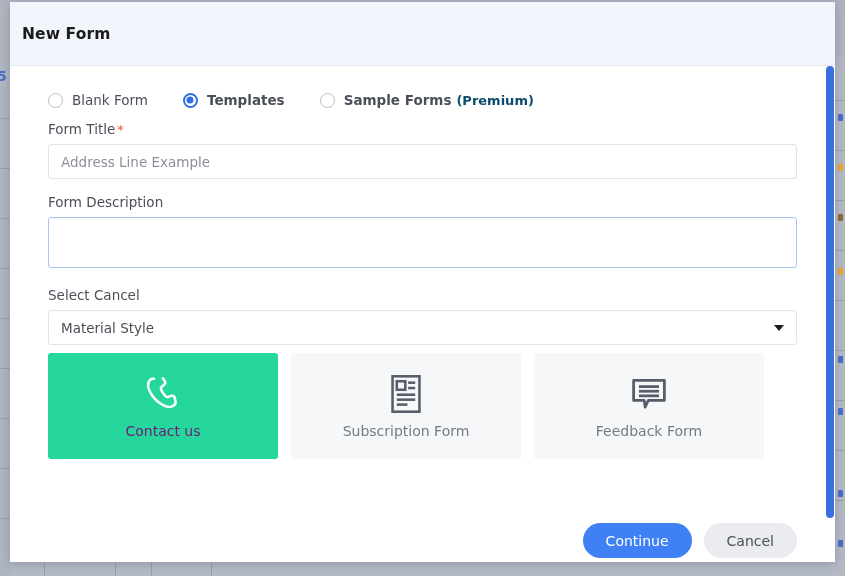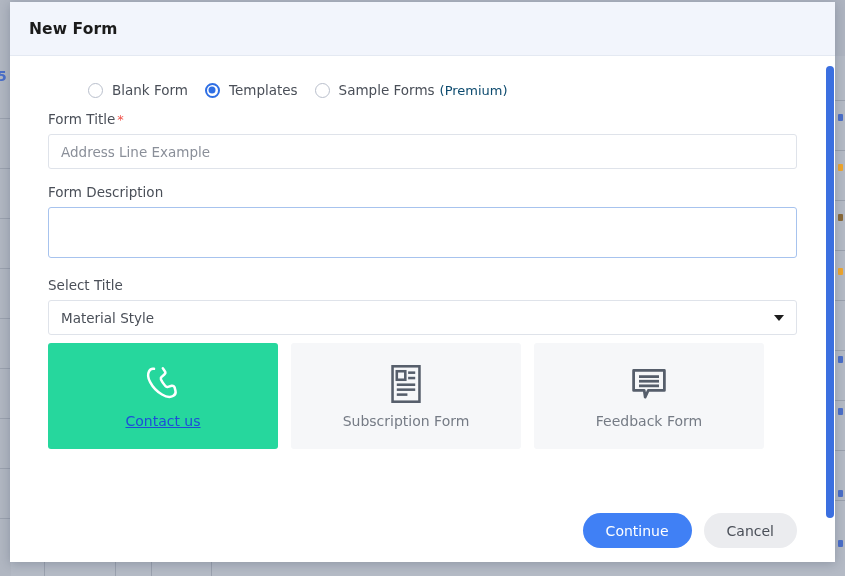--- a/index.html
+++ b/index.html
@@ -55,42 +55,42 @@
   
   #modal {
     position: absolute;
     left: 10px; top: 2px;
     width: 825px; height: 560px;
     background: #ffffff;
     box-shadow: 0 2px 10px rgba(20,30,60,0.22);
     overflow: hidden;
   }
   #modal-header {
-    height: 54px;
+    height: 64px;
     background: #f2f5fc;
     border-bottom: 1px solid #e4e9f2;
     display: flex; align-items: center;
-    padding-left: 19px;
+    padding-left: 12px;
   }
   #modal-header .title {
     font-size: 15.5px;
     font-weight: bold;
     color: #1b1b1b;
     letter-spacing: 0.1px;
   }
   #modal-body {
     padding: 26px 38px 0 38px;
     height: 506px;
     position: relative;
   }
 
   
   .radio-row { display: flex; align-items: center; gap: 0; margin-bottom: 13px; }
-  .radio-item { display: flex; align-items: center; cursor: pointer; margin-left: 40px; }
-  .radio-item + .radio-item { margin-left: 17px; }
+  .radio-item { display: flex; align-items: center; cursor: pointer; }
+  .radio-item + .radio-item { margin-left: 35px; font-weight: bold; }
   .radio-dot {
     width: 15px; height: 15px; border-radius: 50%;
     border: 1.6px solid #b9bfcc; background: #fff;
     display: inline-block; position: relative; flex: none;
   }
   .radio-dot.checked { border-color: #2f6fe4; border-width: 2px; }
   .radio-dot.checked::after {
     content: ""; position: absolute;
     left: 50%; top: 50%; transform: translate(-50%,-50%);
     width: 7px; height: 7px; border-radius: 50%;
@@ -163,21 +163,21 @@
     background: #f6f7f9;
   }
   .card.selected { background: #26d79d; }
   .card .card-icon {
     height: 42px; display: flex; align-items: center; justify-content: center;
     margin-bottom: 8px;
   }
   .card .card-label {
     font-size: 14px; color: #757b85;
   }
-  .card.selected .card-label { color: #1d4ed8; text-decoration: underline; }
+  .card.selected .card-label { color: #701a75; }
 
   
   .footer {
     position: absolute;
     right: 38px; bottom: 14px;
     display: flex; gap: 12px; align-items: center;
   }
   .btn {
     border: none; outline: none; cursor: pointer;
     border-radius: 18px;
@@ -279,21 +279,21 @@
     <input class="text-input" type="text" placeholder="Address Line Example" style="">
 
     
     <div class="field-label">
       <span>Form Description</span>
     </div>
     <textarea class="textarea-input" autofocus="" placeholder="" style=""></textarea>
 
     
     <div class="field-label">
-      <span>Select Title</span>
+      <span>Select Cancel</span>
     </div>
     <div class="select-wrap">
       <div class="select-input">
         <span>Material Style</span>
       </div>
       <span class="select-caret"></span>
     </div>
 
     
 

